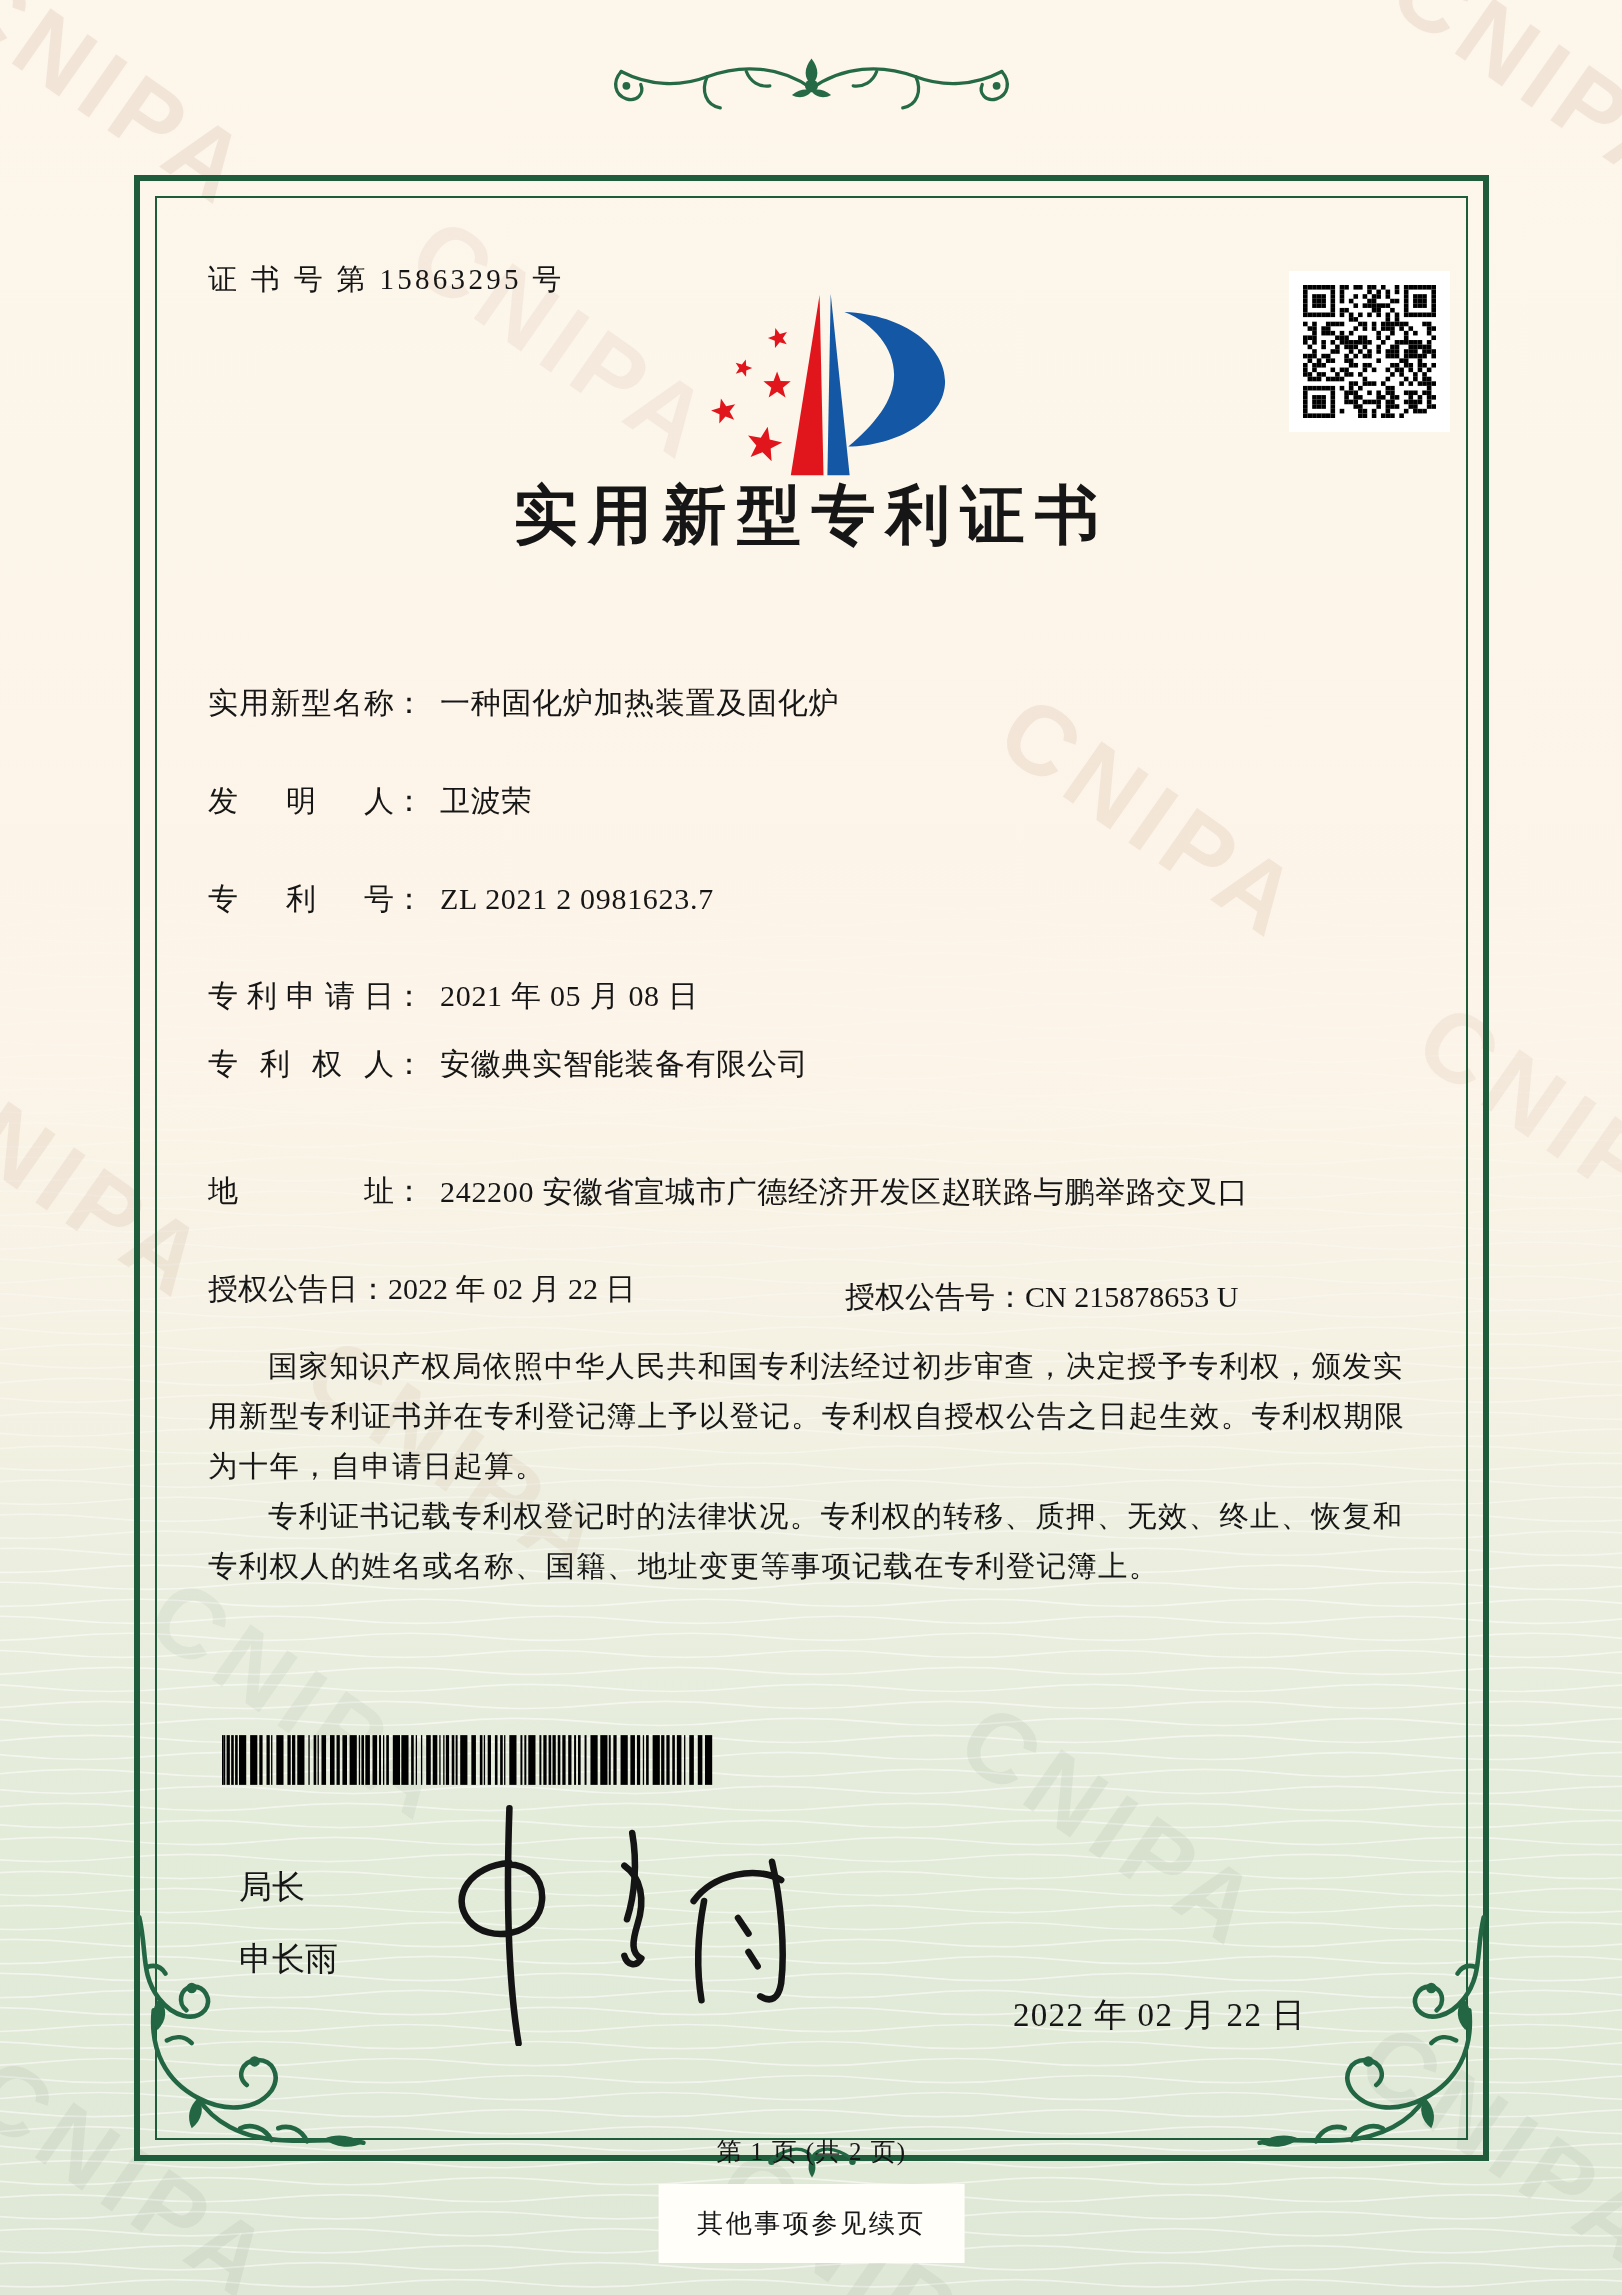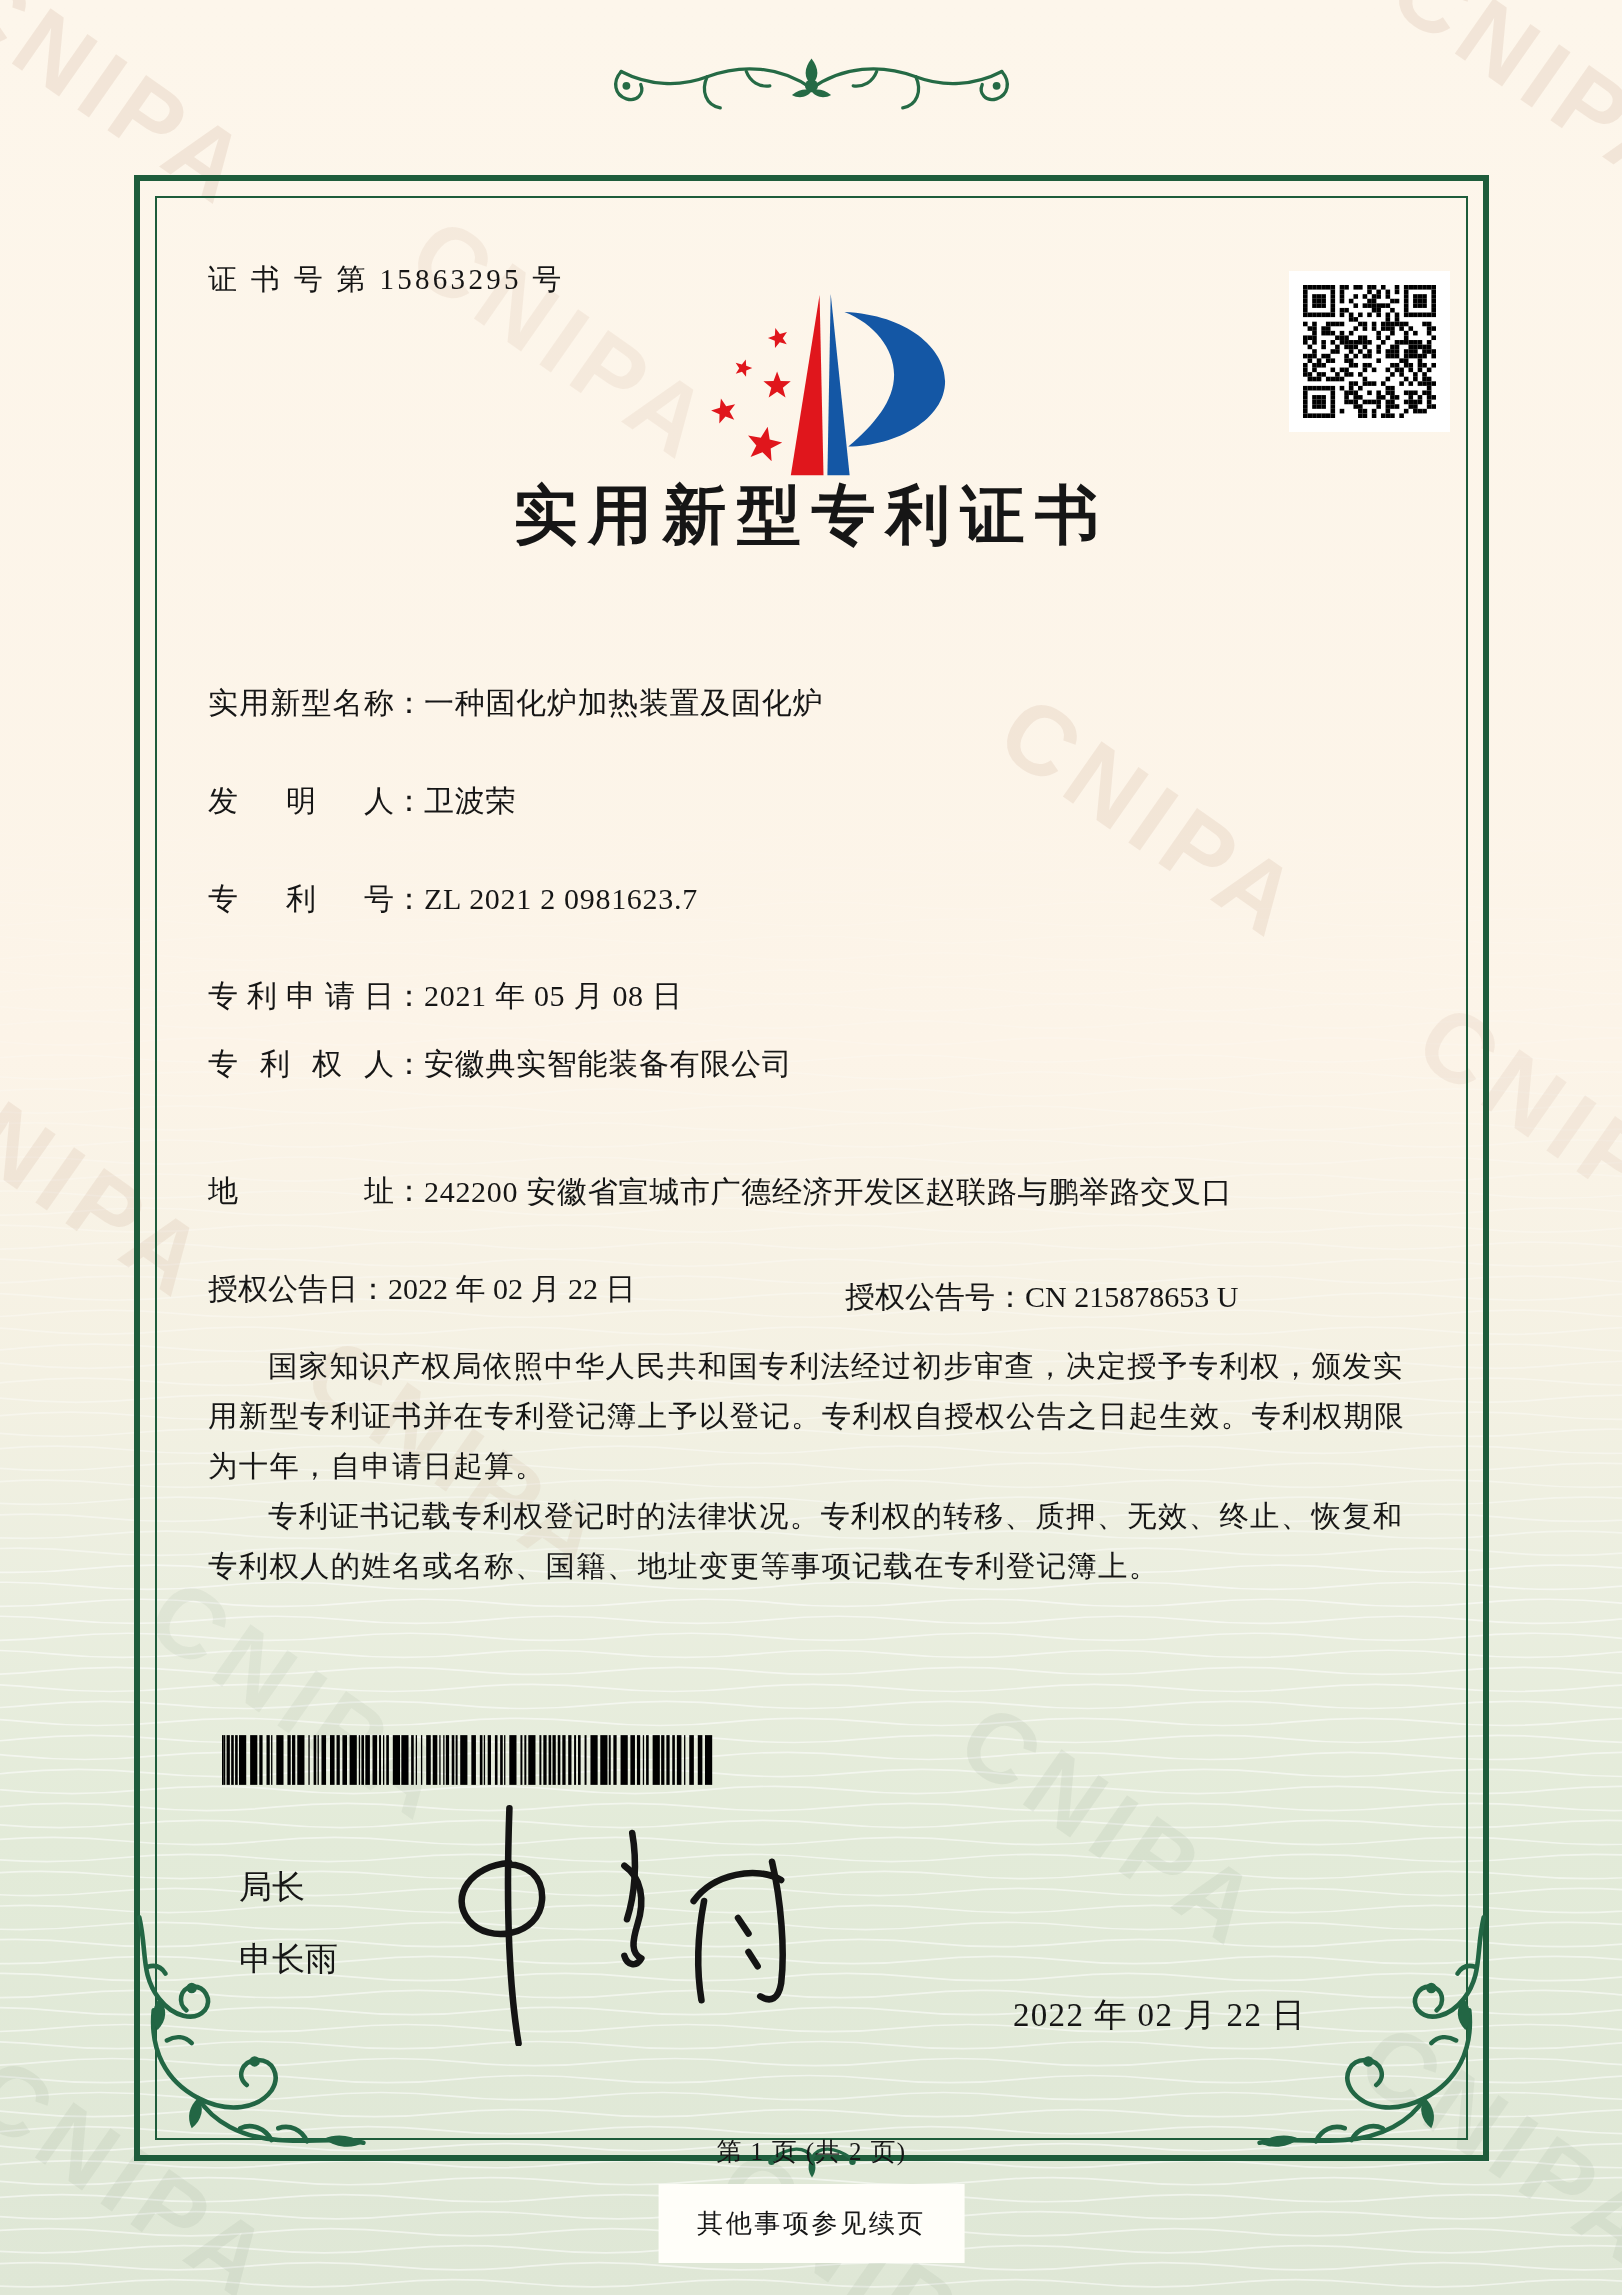--- a/index.html
+++ b/index.html
@@ -11,21 +11,21 @@
   .frame-outer{left:134px;top:175px;width:1355px;height:1986px;border:6.5px solid #1e5c3b;box-sizing:border-box;}
   .frame-inner{left:155px;top:196px;width:1313px;height:1944px;border:2.6px solid #1e5c3b;box-sizing:border-box;}
   
   .cert-no{left:208px;top:260px;font-size:29px;letter-spacing:3.3px;white-space:pre;}
   .title{left:0;right:0;top:472px;text-align:center;font-size:64px;font-weight:700;letter-spacing:10.5px;}
   .qr-box{left:1289px;top:271px;width:161px;height:161px;background:#ffffff;}
   
   .field{left:208px;font-size:30px;line-height:43px;white-space:nowrap;}
   .f-label{display:inline-block;width:186px;text-align:justify;text-align-last:justify;vertical-align:top;white-space:normal;}
   .f-colon{vertical-align:top;}
-  .f-value{margin-left:0;vertical-align:top;letter-spacing:0.7px;}
+  .f-value{margin-left:16px;vertical-align:top;letter-spacing:0.7px;}
   .f-value.wrap{display:inline-block;white-space:normal;width:978px;line-height:46px;}
   .grant{left:208px;top:1267px;font-size:30px;line-height:43px;white-space:nowrap;}
   .grant .grant-no-group{position:absolute;left:637px;top:8px;}
   
   .paras{left:208px;top:1341px;width:1224px;}
   .paras p{margin:0;font-size:29.4px;line-height:50px;text-indent:60px;letter-spacing:1.3px;}
   
   .barcode{left:222px;top:1735px;width:500px;height:50px;}
   .signer{left:239px;top:1870px;font-size:33px;line-height:34px;}
   .signer .name{margin-top:38px;}

